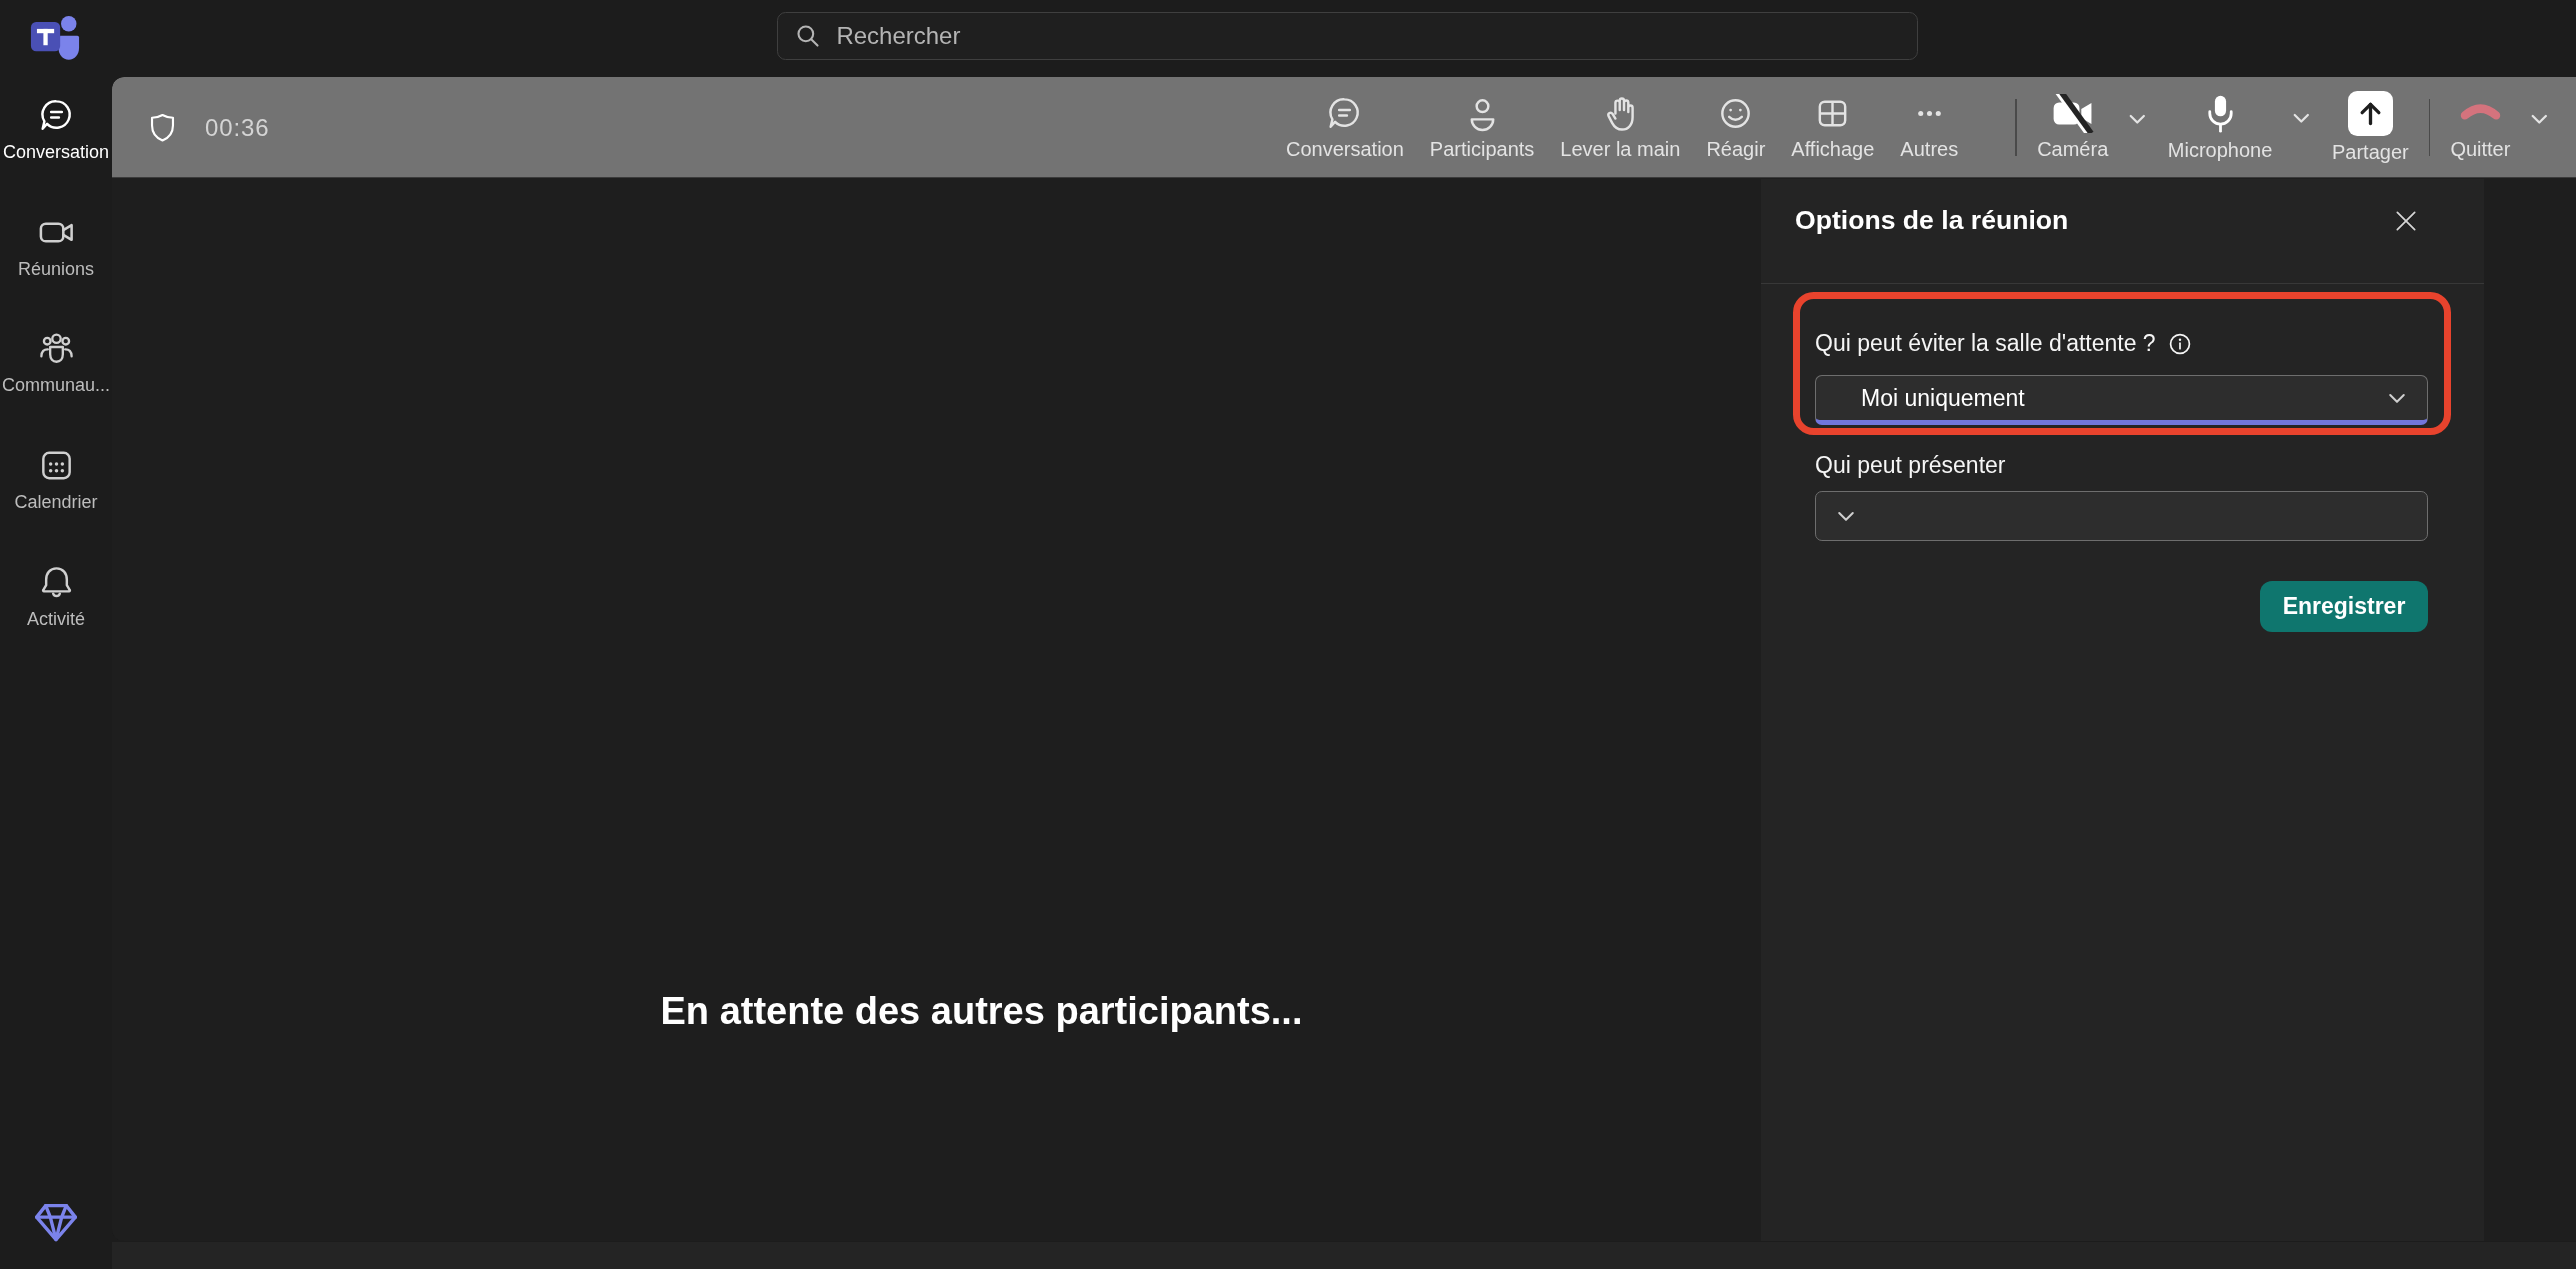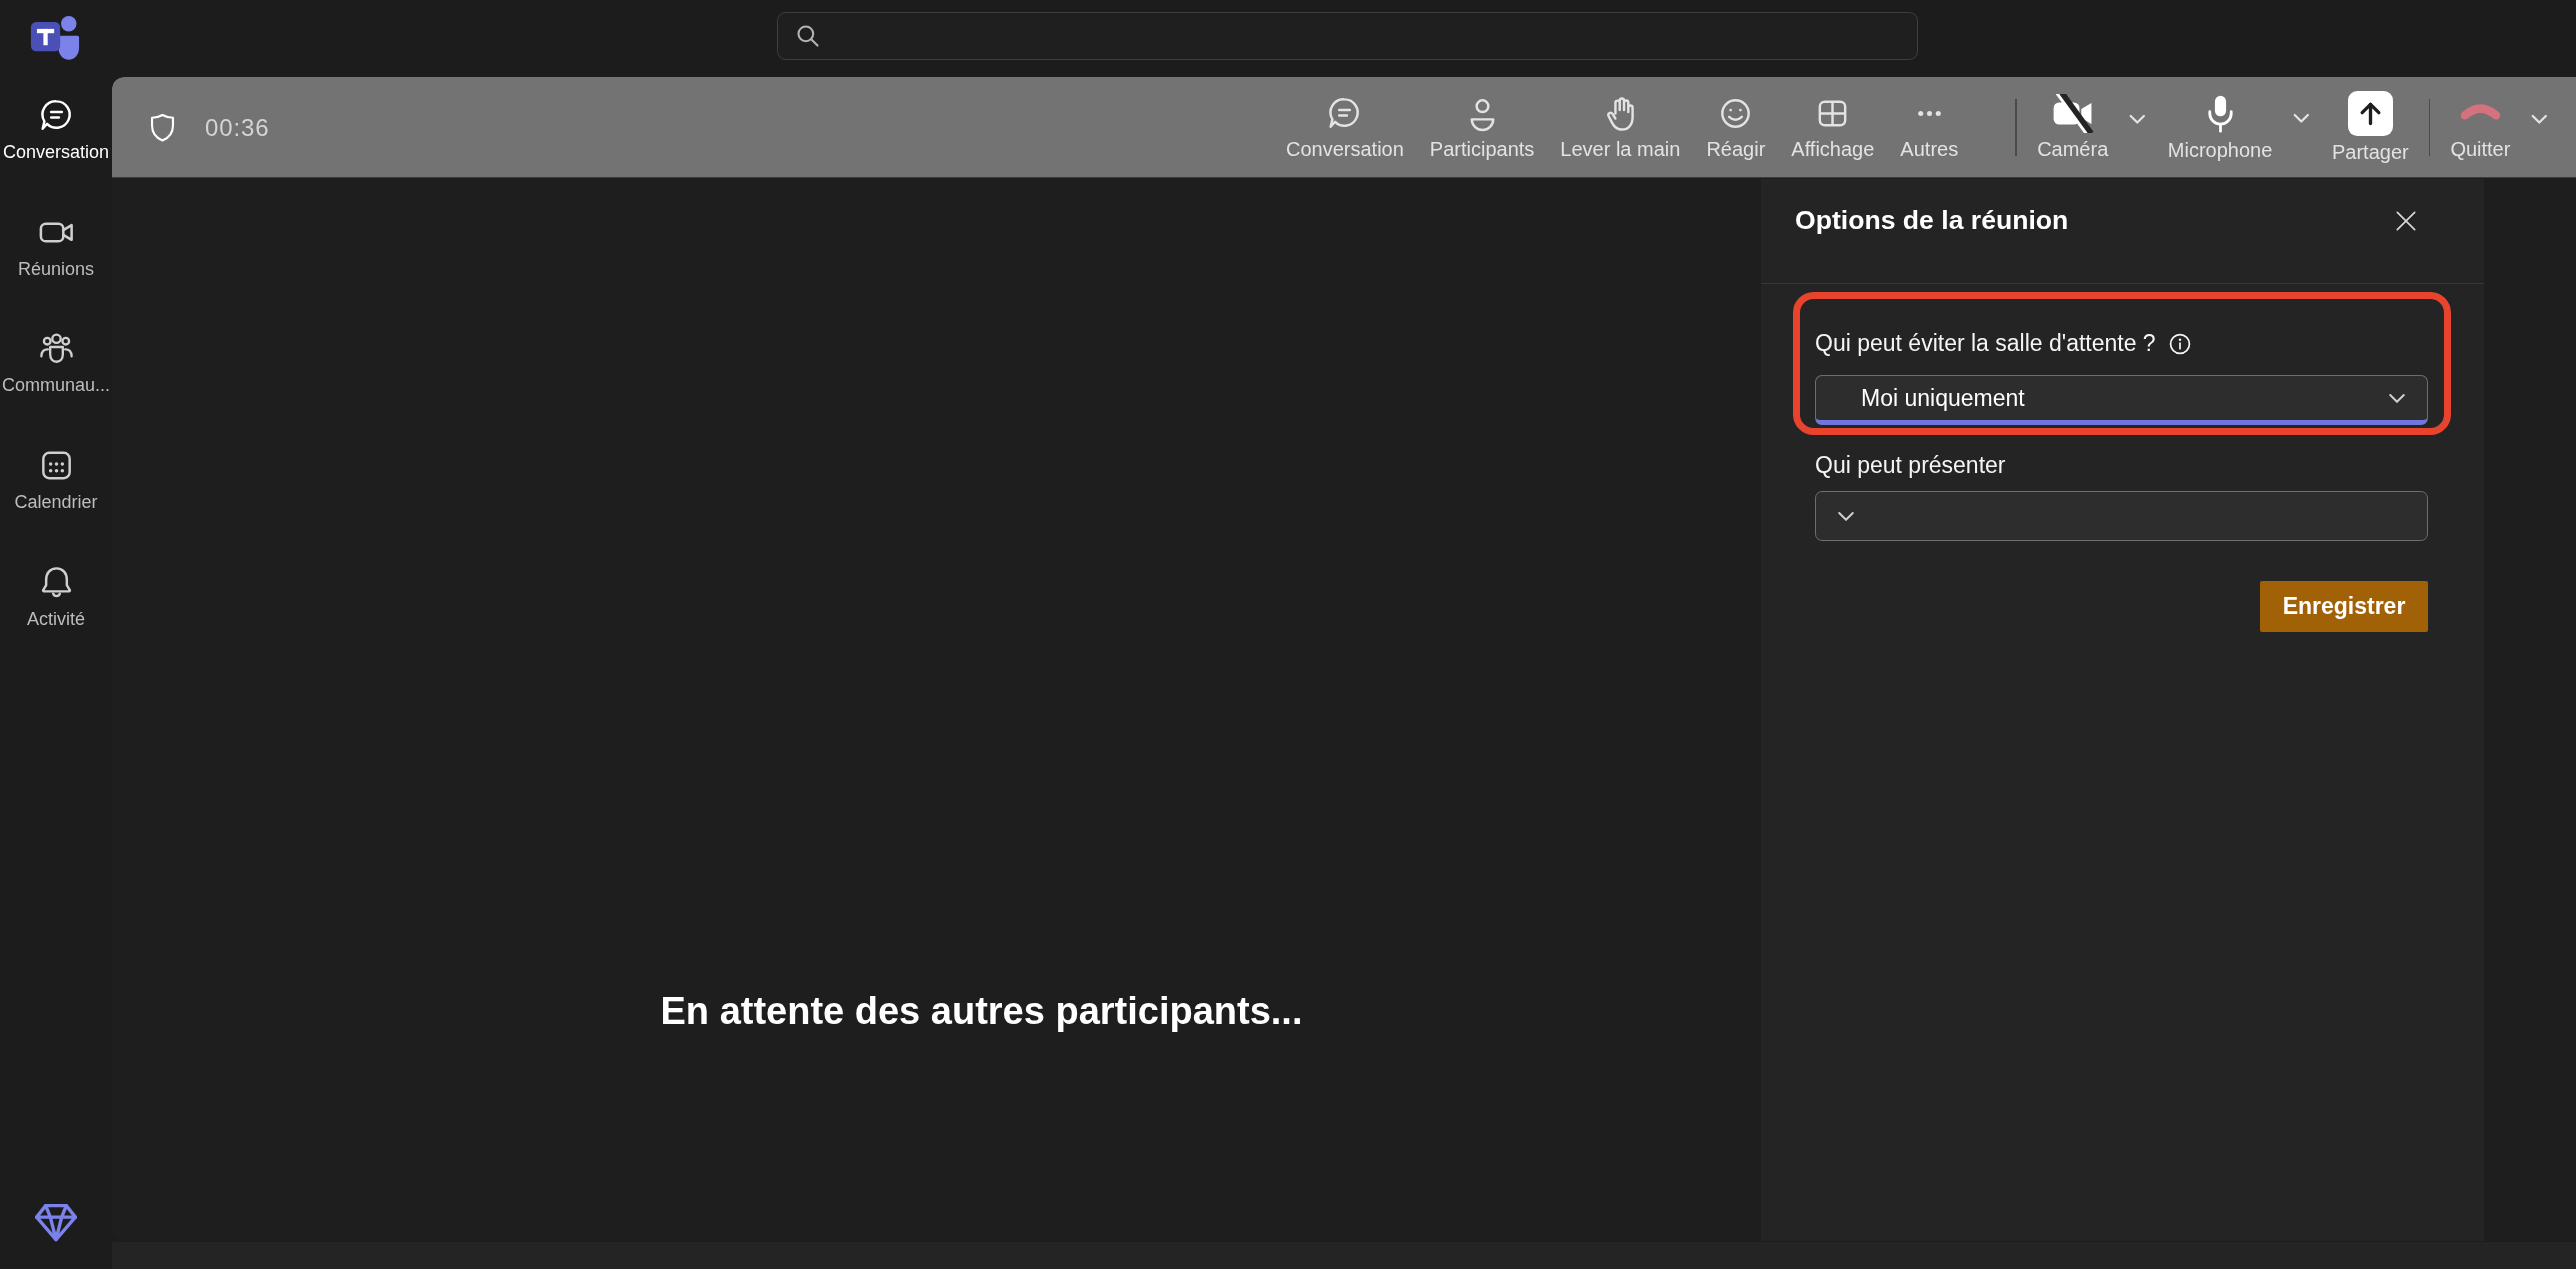--- a/index.html
+++ b/index.html
@@ -62,21 +62,21 @@
 
   .field-label { position:absolute; left:54px; display:flex; align-items:center; gap:12px;
     color:#f5f5f5; font-size:23px; }
   .dropdown { position:absolute; left:54px; width:613px; height:50px; background:#2d2d2d;
     border:1.7px solid #6e6e6e; border-radius:6.9px; display:flex; align-items:center;
     padding:0 19px; cursor:pointer; }
   .dropdown .val { flex:1; color:#ffffff; font-size:23px; }
   .dropdown.focused { border-bottom:5.1px solid #7176dc;padding-left:45px; }
 
   .save-btn { position:absolute; left:499px; top:402px; width:168px; height:51px;
-    background:#a16207; border:none; border-radius:2px; color:#ffffff; font-size:23px;
+    background:#0f766e; border:none; border-radius:12px; color:#ffffff; font-size:23px;
     font-weight:600; font-family:"Liberation Sans", sans-serif; cursor:pointer; }
 
   .strip { position:absolute; left:112px; top:1242px; width:2464px; height:28px; background:#242424; }
   svg { display:block; }
 </style>
 </head>
 <body>
 
 <div id="app">
 
@@ -91,20 +91,21 @@
       </svg>
     </div>
 
     <div class="searchbox">
       <span>
         <svg width="26" height="26" viewBox="0 0 30 30" fill="none" stroke="#b4b4b4" stroke-width="2.4">
           <circle cx="12.5" cy="12.5" r="8.5"></circle>
             <path d="M19 19 L26 26" stroke-linecap="round"></path>
         </svg>
       </span>
+      <input type="text" placeholder="Rechercher" style="">
     </div>
 
     <div class="top-more">
       
       
     </div>
   </div>
 
   <div class="rail">
 

